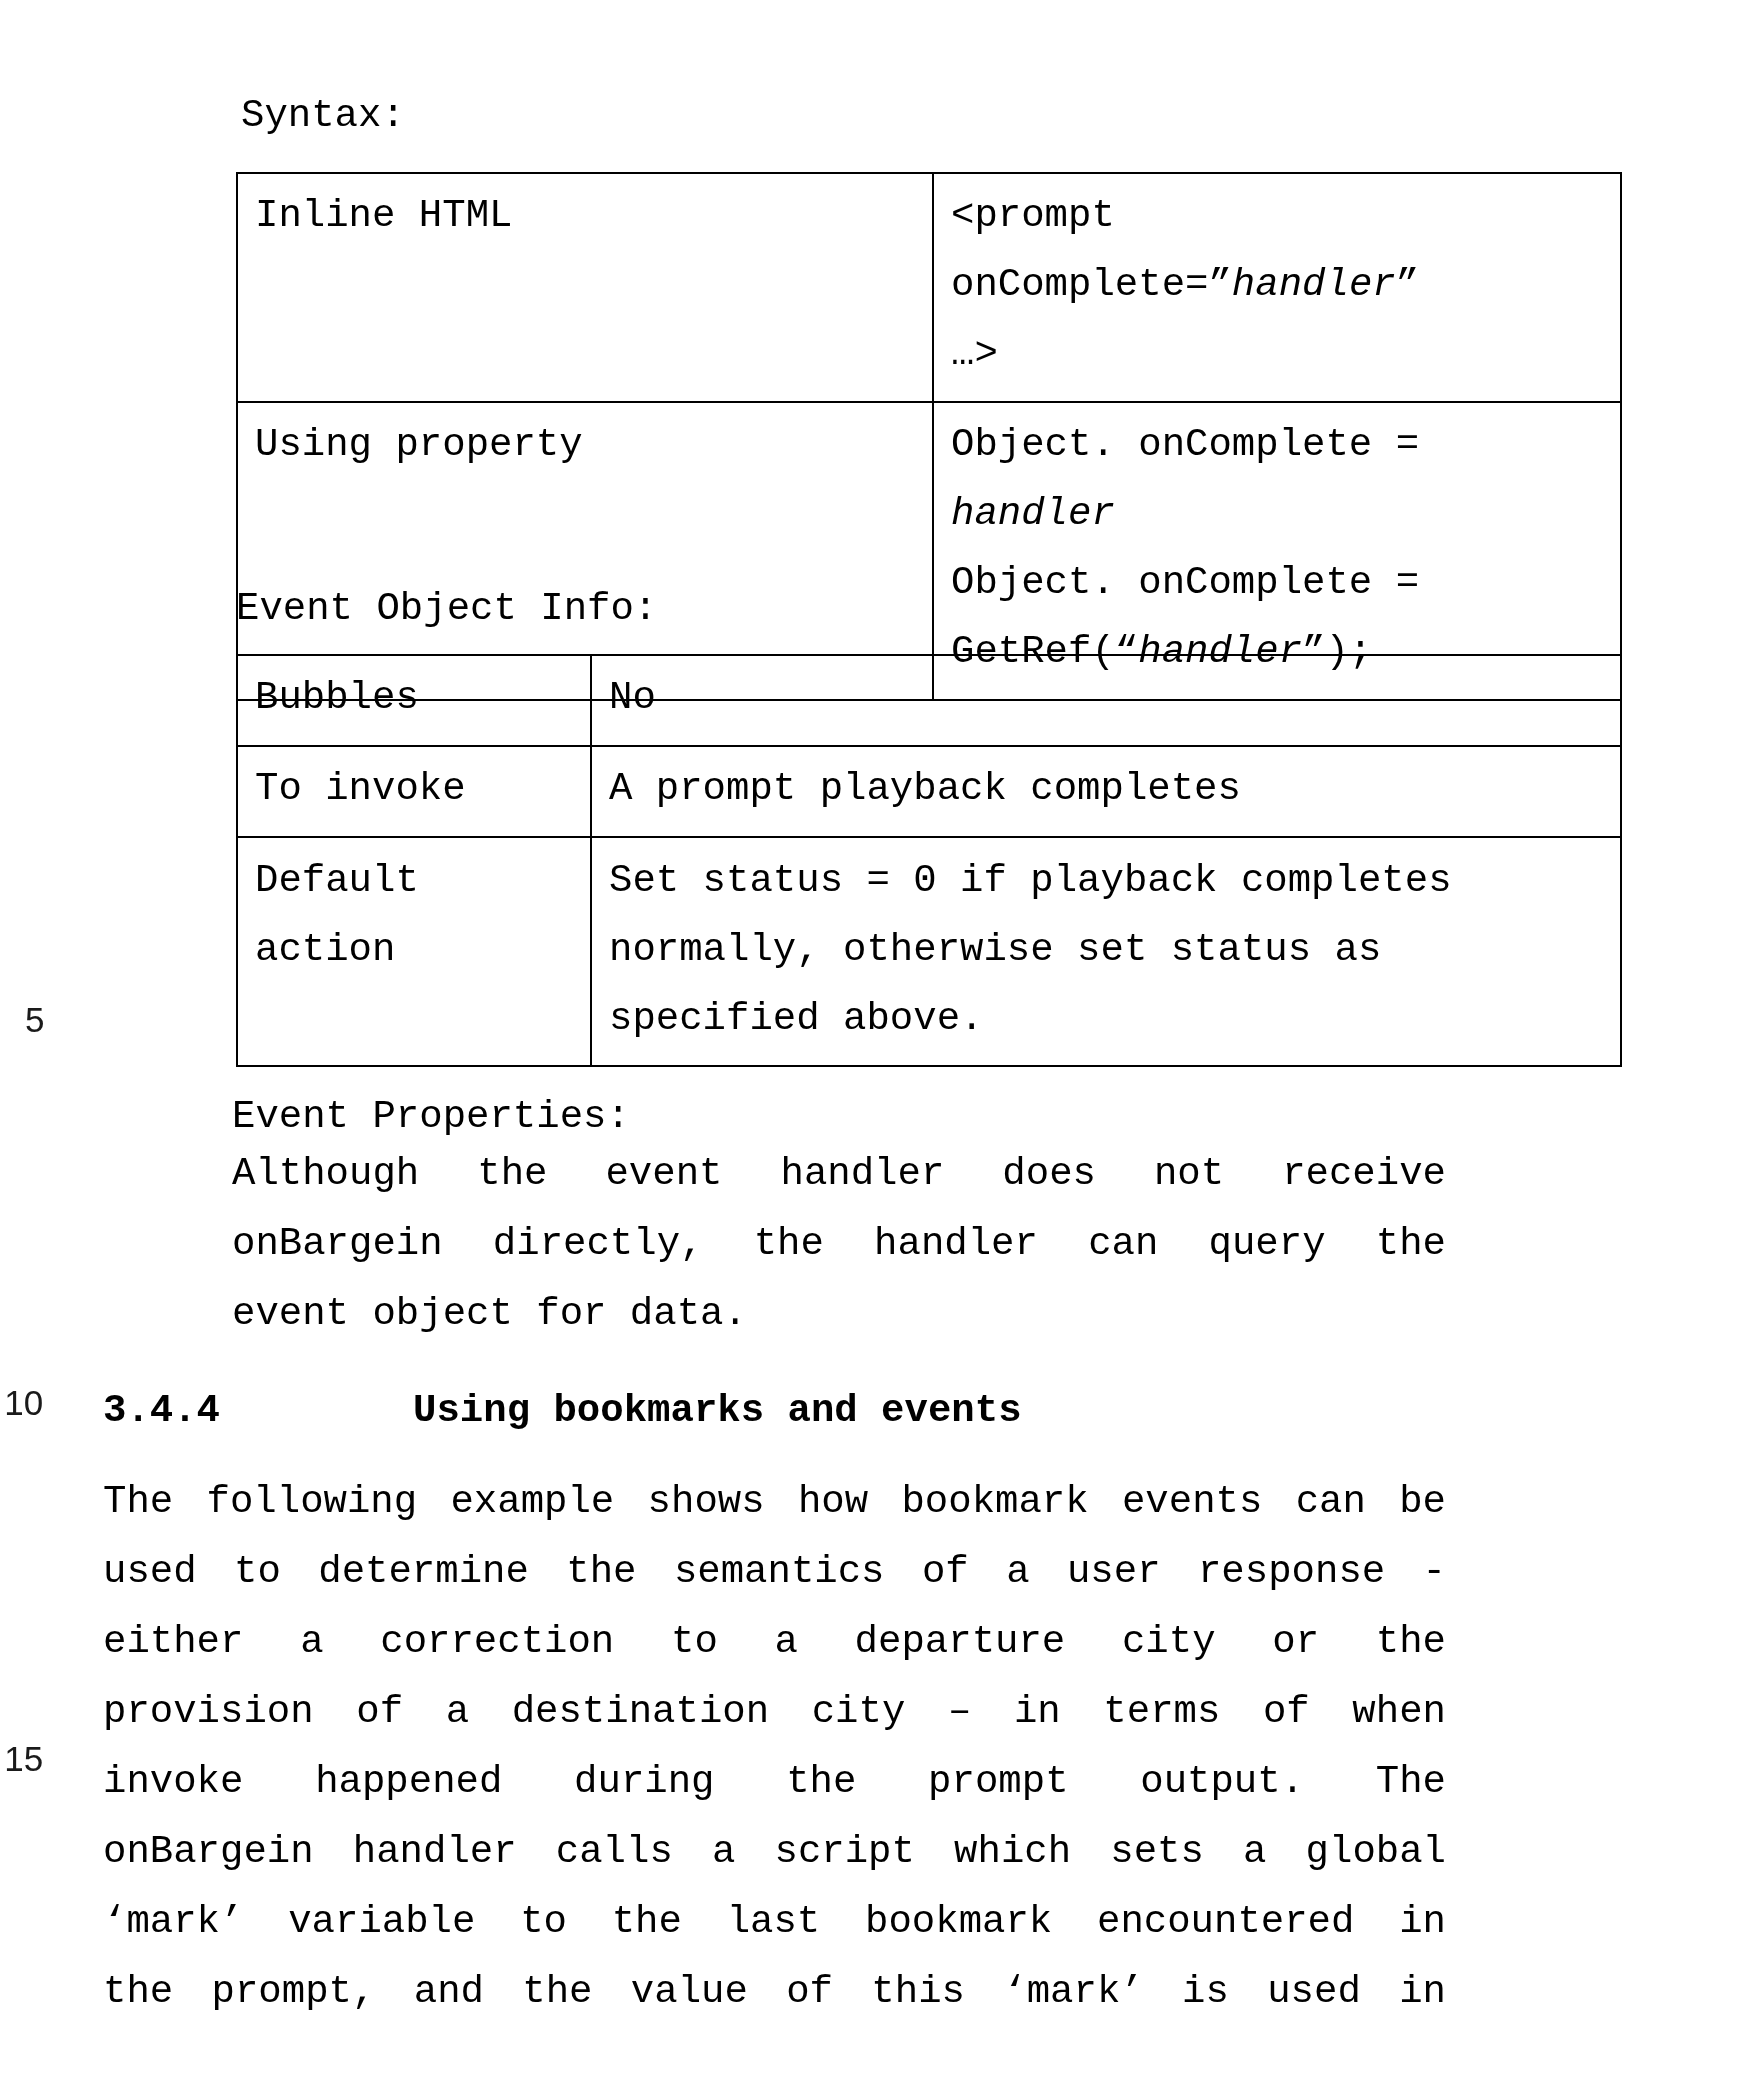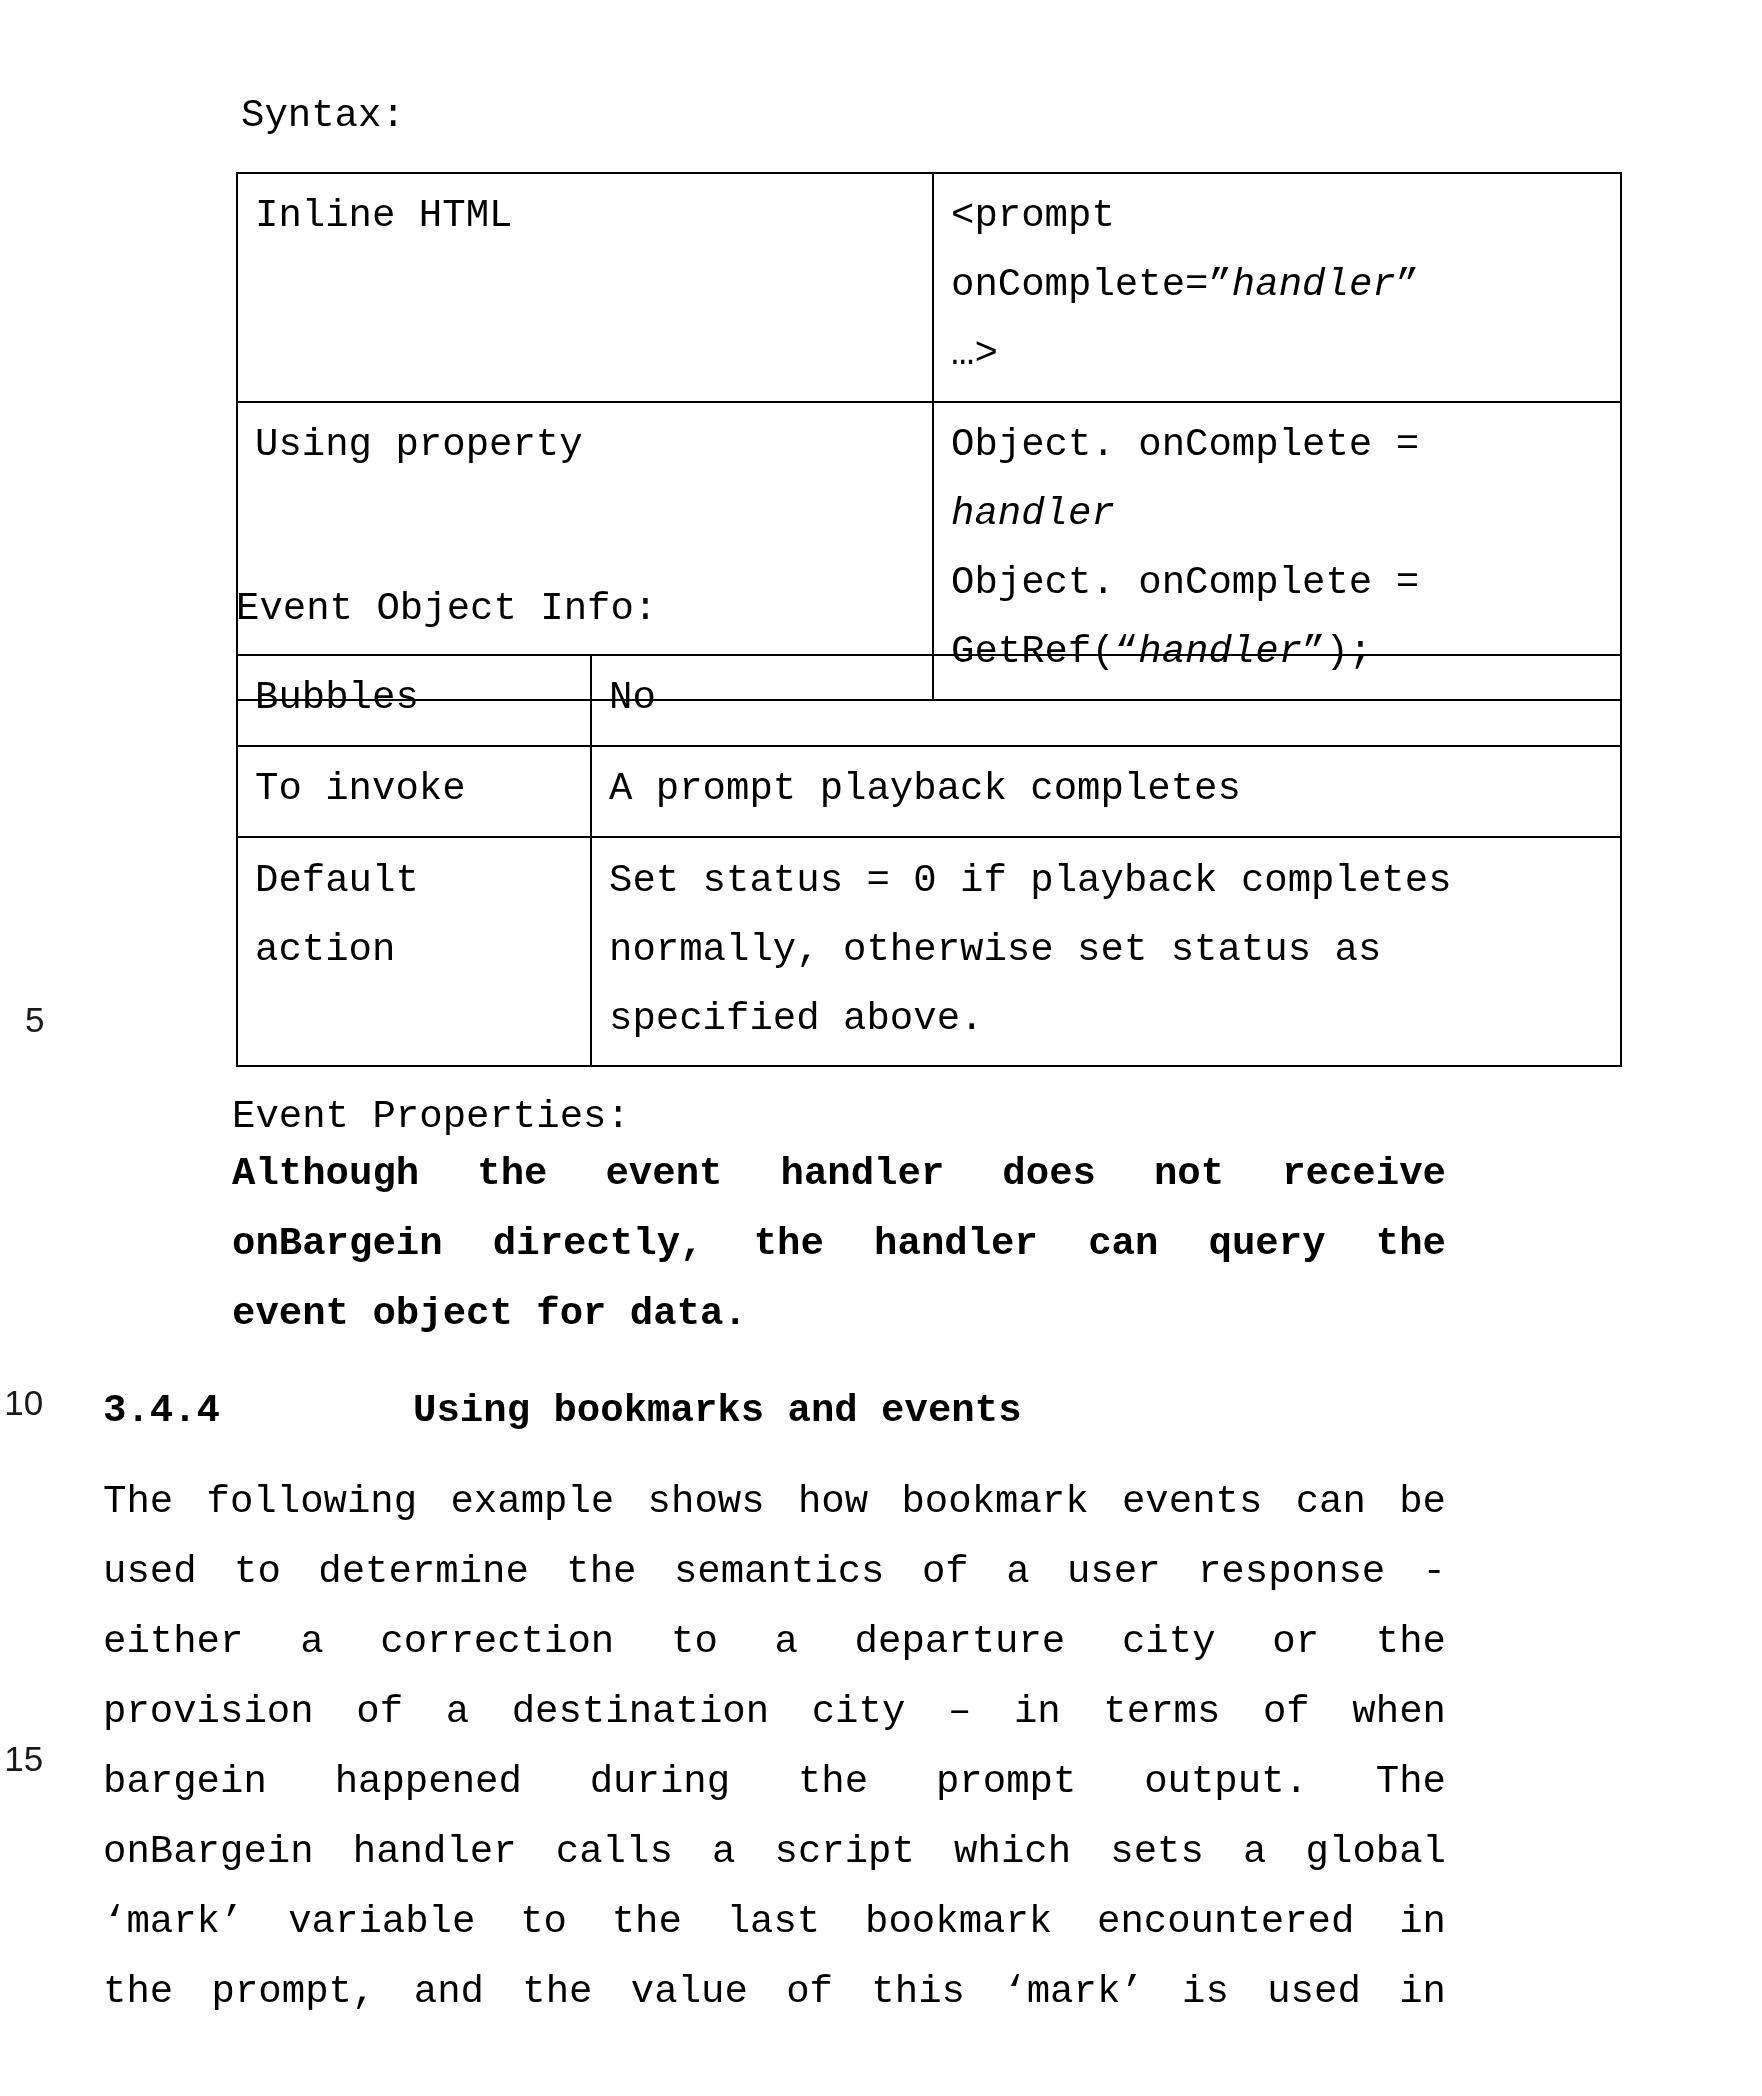--- a/index.html
+++ b/index.html
@@ -129,35 +129,35 @@
         <div>Set status = 0 if playback completes</div>
         <div>normally, otherwise set status as</div>
         <div>specified above.</div>
       </td>
     </tr>
   </tbody>
     </table>
 
   <div class="abs doc-heading" style="left:232px; top:1072px;margin-top:23px;">Event Properties:</div>
 
-  <div class="par" style="left:232px; top:1139px; width:1214px;font-weight:bold;">
+  <div class="par" style="left:232px; top:1139px; width:1214px;">
     <div class="jl">Although the event handler does not receive</div>
     <div class="jl">onBargein directly, the handler can query the</div>
     <div class="ll">event object for data.</div>
   </div>
 
   <div class="sec-heading" style="left:103px; top:1389px;">
     <span>3.4.4</span><span class="sec-title">Using bookmarks and events</span>
   </div>
 
   <div class="par" style="left:103px; top:1467px; width:1343px;">
     <div class="jl">The following example shows how bookmark events can be</div>
     <div class="jl">used to determine the semantics of a user response -</div>
     <div class="jl">either a correction to a departure city or the</div>
     <div class="jl">provision of a destination city – in terms of when</div>
-    <div class="jl">bargein happened during the prompt output. The</div>
+    <div class="jl">invoke happened during the prompt output. The</div>
     <div class="jl">onBargein handler calls a script which sets a global</div>
     <div class="jl">‘mark’ variable to the last bookmark encountered in</div>
     <div class="jl">the prompt, and the value of this ‘mark’ is used in</div>
   </div>
 
 </div>
 
 
 </body></html>

